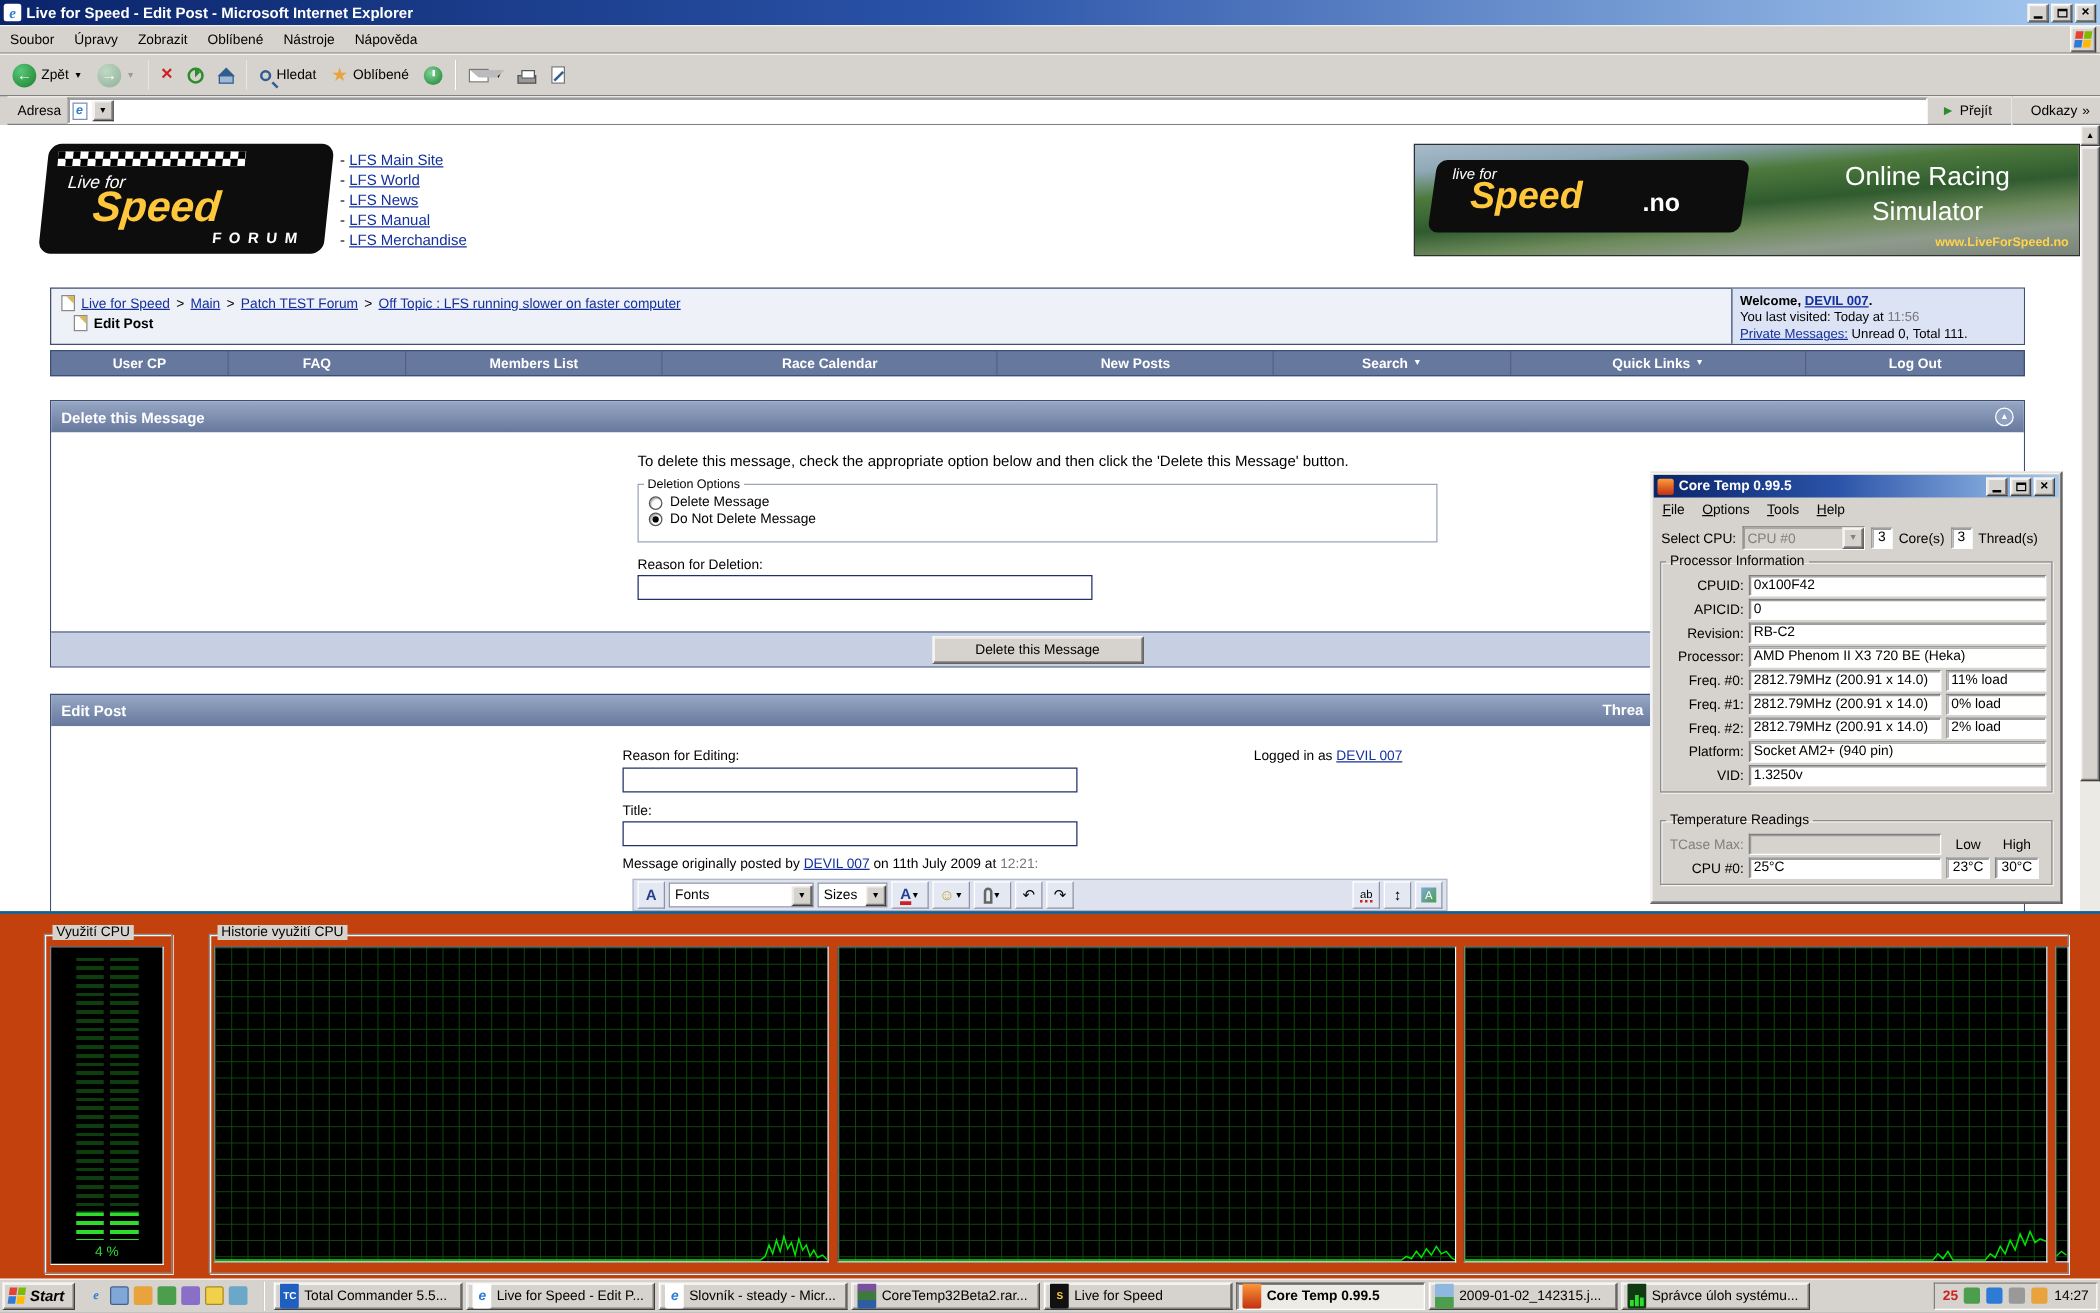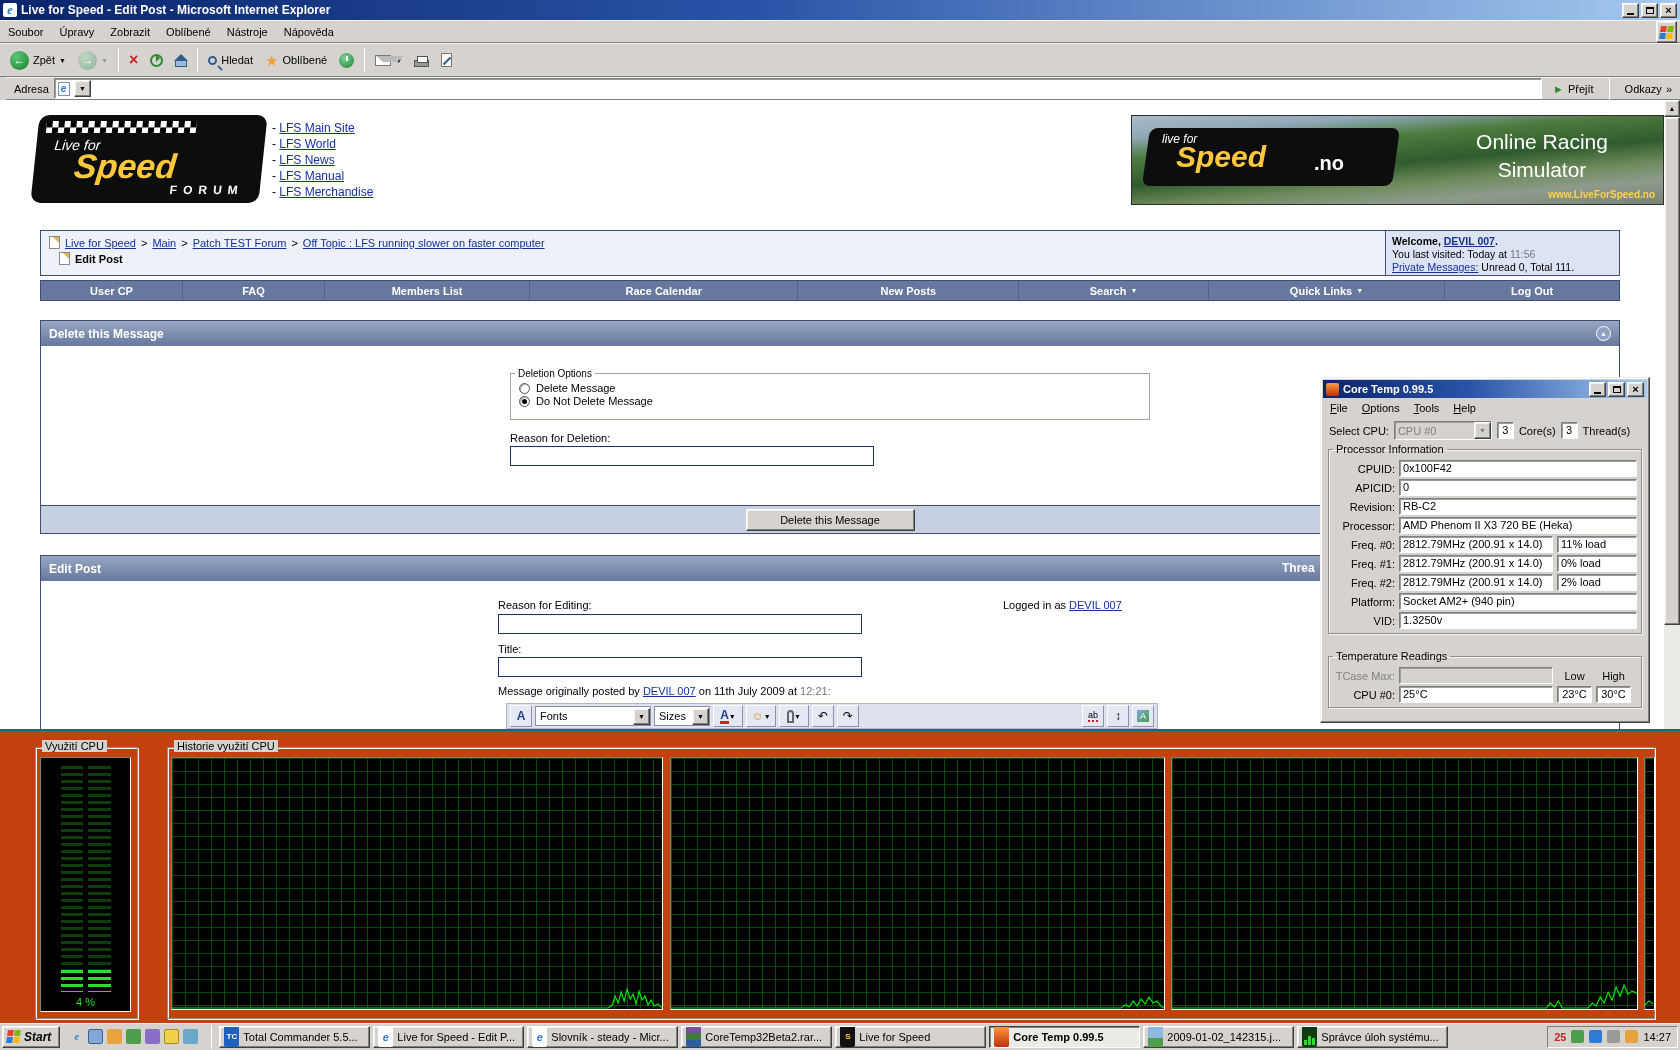--- a/index.html
+++ b/index.html
@@ -272,20 +272,21 @@
           </span>
       </div>
 
       <div class="a section" style="left:40px;top:220px;width:1580px">
         <div class="tcat">
           <span>Delete this Message</span>
           <span class="collapse-circle">▲</span>
         </div>
         <div style="background:#fff;height:159px;position:relative">
           <div style="width:640px;margin:0 auto;padding-top:16px">
+            <div style="font-size:12px">To delete this message, check the appropriate option below and then click the 'Delete this Message' button.</div>
             <fieldset style="margin-top:6px;height:52px;border:1px solid #9AA4BC;box-shadow:none">
               <legend style="font-size:10px">Deletion Options</legend>
               <div style="display:flex;align-items:center;gap:6px;margin-left:4px">
                 <span class="radio"></span>
                 <span>Delete Message</span>
               </div>
               <div style="display:flex;align-items:center;gap:6px;margin:1px 0 4px 4px">
                 <span class="radio sel"></span>
                 <span>Do Not Delete Message</span>
               </div>

